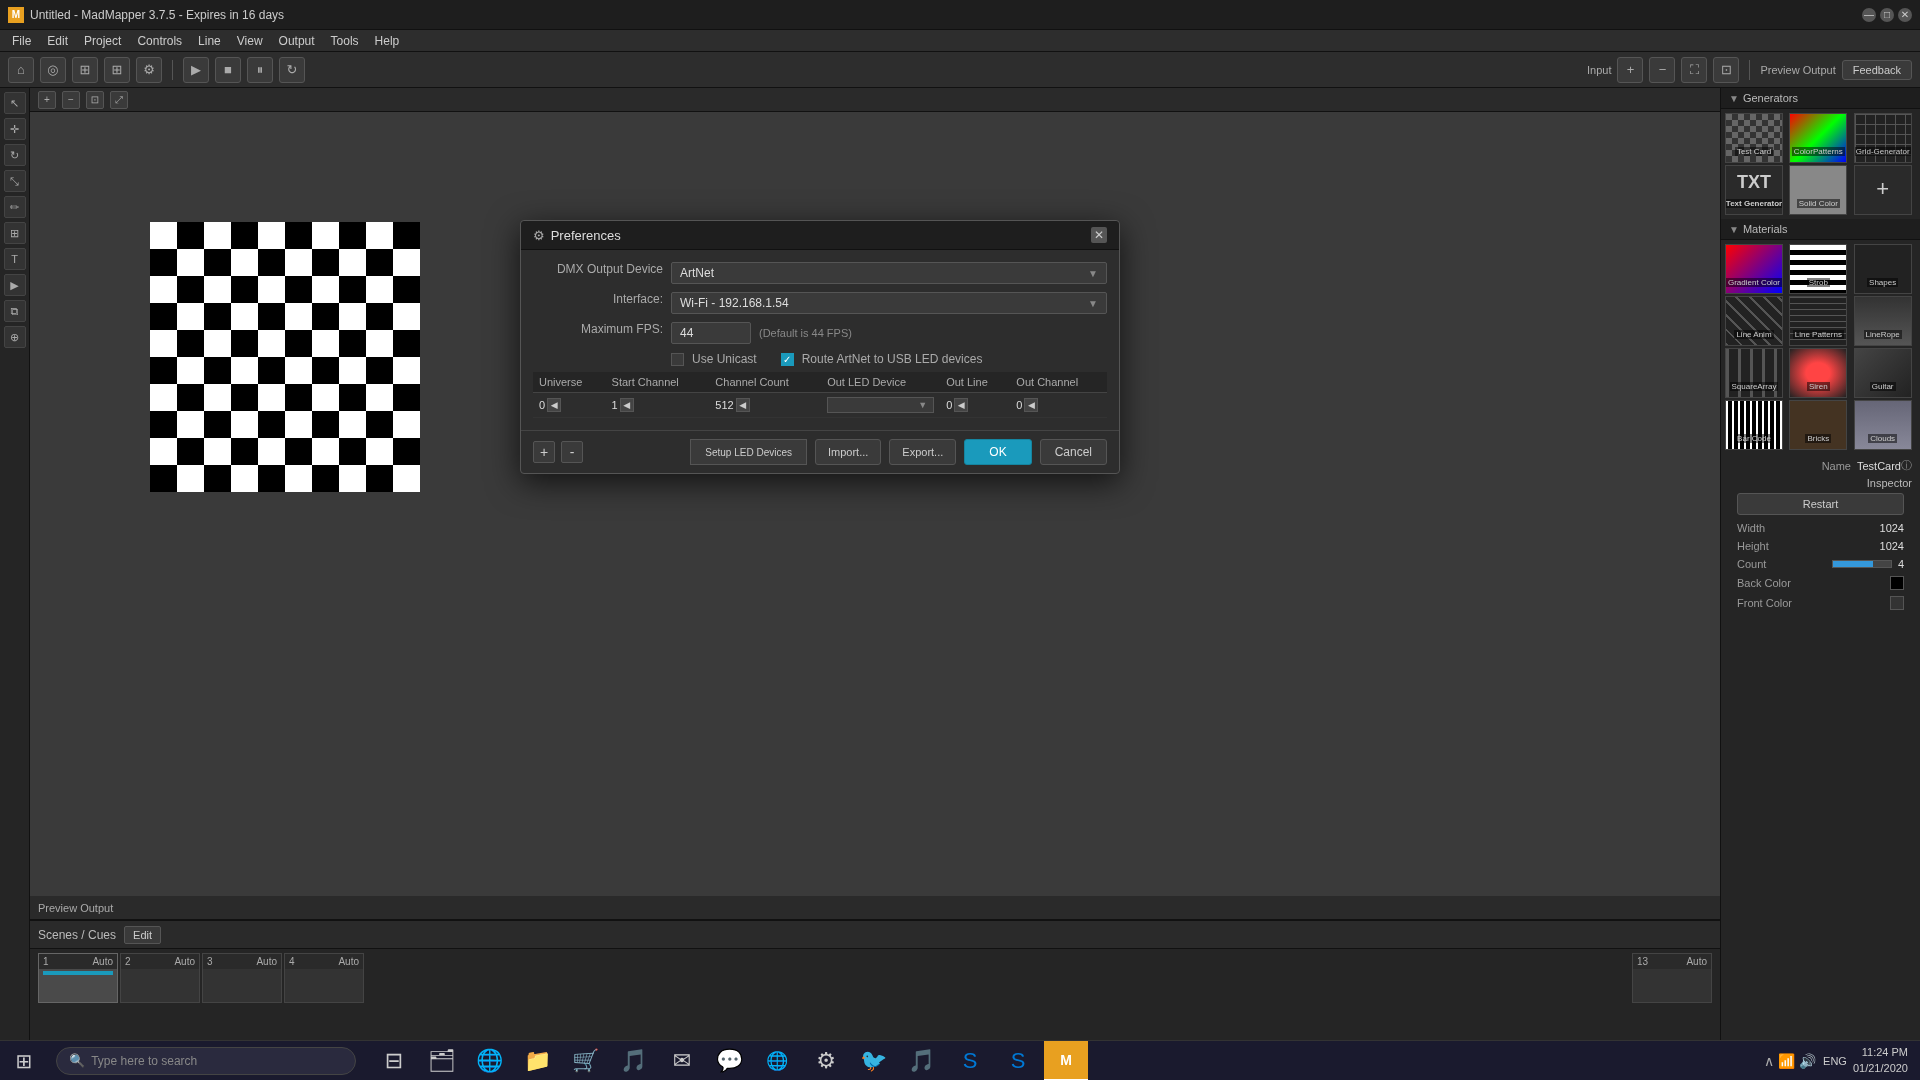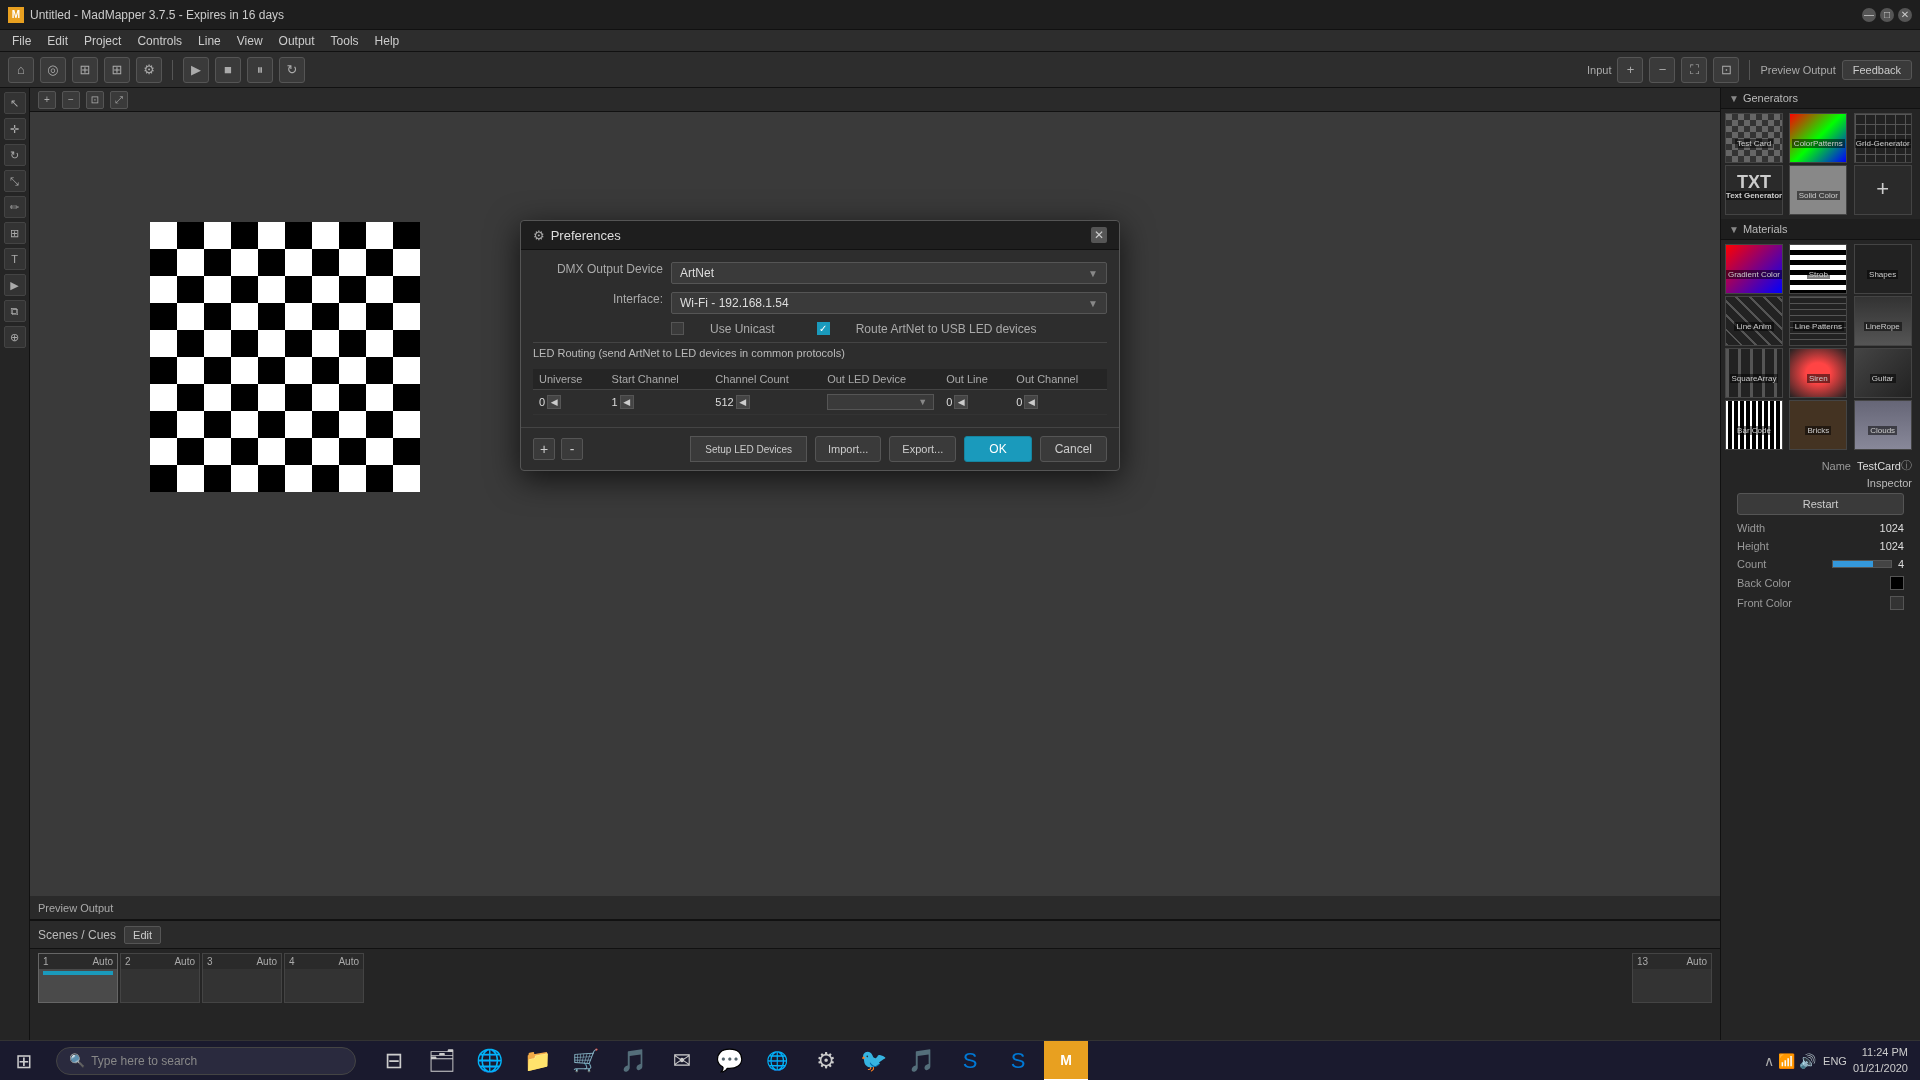--- a/index.html
+++ b/index.html
@@ -230,21 +230,21 @@
       background: #888;
     }
     .gen-plus {
       background: #2a2a2a;
       font-size: 24px;
       color: #ccc;
       display: flex; align-items: center; justify-content: center;
     }
     .gen-label {
       position: absolute;
-      bottom: 14px;
+      bottom: 6px;
       font-size: 8px;
       color: #ccc;
       background: rgba(0,0,0,0.5);
       padding: 0 2px;
       white-space: nowrap;
     }
     .gen-strob { background: repeating-linear-gradient(#fff 0 5px, #000 5px 10px); }
     .gen-shapes { background: #222; }
     .gen-lineanim { background: repeating-linear-gradient(45deg, #555 0 2px, #222 2px 10px); }
     .gen-linepatterns { background: repeating-linear-gradient(#555 0 1px, #222 1px 6px); }
@@ -479,22 +479,22 @@
       padding: 3px 8px;
       color: #ddd;
       font-size: 12px;
     }
     .fps-hint {
       color: #888;
       font-size: 11px;
     }
     .checkbox-row {
       display: flex;
-      align-items: flex-start;
-      gap: 26px;
+      align-items: flex-end;
+      gap: 8px;
       margin-bottom: 6px;
       padding-left: 138px;
     }
     .cb-check {
       width: 13px; height: 13px;
       background: #3a3a3a;
       border: 1px solid #555;
       cursor: pointer;
       display: flex; align-items: center; justify-content: center;
       font-size: 10px; color: #1a9abc;
@@ -940,29 +940,35 @@
     </div>
 
     <div class="field-row">
       <span class="field-label">Interface:</span>
       <div class="field-value" style="cursor:pointer;">
         <span>Wi-Fi - 192.168.1.54</span>
         <span class="dropdown-arrow">▼</span>
       </div>
     </div>
 
+    <div class="field-row">
+      <span class="field-label">Maximum FPS:</span>
+      <div class="field-value-with-hint">
+        <input class="fps-input" type="text" value="44" style="">
+        <span class="fps-hint">(Default is 44 FPS)</span>
+      </div>
+    </div>
 
     <div class="checkbox-row">
       <div class="cb-check"></div>
       <span class="cb-label">Use Unicast</span>
       <div class="cb-check" style="margin-left:16px; background:#1a9abc; border-color:#1a9abc; color:#fff;">✓</div>
       <span class="cb-label">Route ArtNet to USB LED devices</span>
     </div>
 
-    <div class="led-section-label">LED Routing (send ArtNet to LED devices in common protocols)</div>
     <table class="routing-table">
       <thead>
         <tr>
           <th>Universe</th>
           <th>Start Channel</th>
           <th>Channel Count</th>
           <th>Out LED Device</th>
           <th>Out Line</th>
           <th>Out Channel</th>
         </tr>

